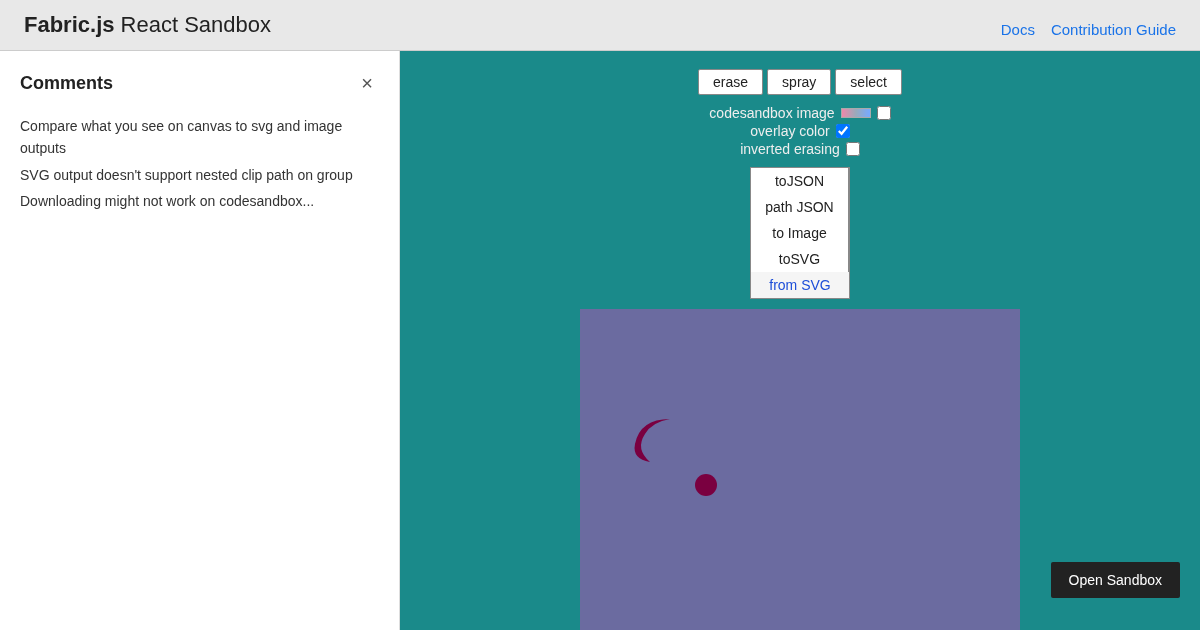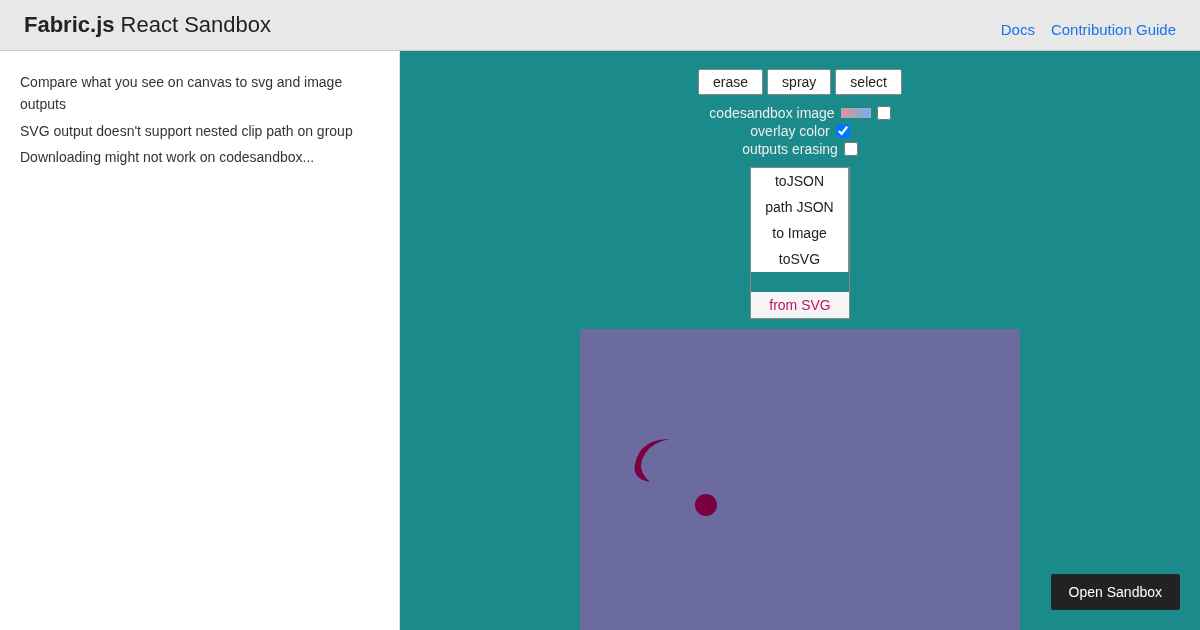--- a/index.html
+++ b/index.html
@@ -123,24 +123,23 @@
       background: #fff;
       border: none;
       border-right: 1px solid #888;
       padding: 5px 14px;
       font-size: 14px;
       cursor: pointer;
       color: #222;
     }
     .action-btn:last-child { border-right: none; }
     .action-btn.disabled {
-      color: #be185d;
+      color: #1d4ed8;
       cursor: default;
       background: #f5f5f5;
-      margin-top: 20px;
     }
 
     
     .canvas-drawing {
       width: 440px;
       height: 370px;
       background: #6b6ba0;
       position: relative;
       overflow: hidden;
     }
@@ -159,21 +158,21 @@
       left: 115px;
       width: 22px;
       height: 22px;
       background: #7a0040;
       border-radius: 50%;
     }
 
     
     .open-sandbox-btn {
       position: absolute;
-      bottom: 20px;
+      bottom: 32px;
       right: 20px;
       background: #222;
       color: #fff;
       border: none;
       padding: 10px 18px;
       font-size: 14px;
       cursor: pointer;
       border-radius: 2px;
     }
 
@@ -195,20 +194,24 @@
   </div>
   <div class="header-links">
     <a href="#">Docs</a>
     <a href="#">Contribution Guide</a>
   </div>
 </div>
 
 <div class="main">
 
   <div class="comments-panel">
+    <div class="comments-header">
+      <span class="comments-title">Comments</span>
+      <button class="close-btn">×</button>
+    </div>
     <div class="comments-body">
       <p>Compare what you see on canvas to svg and image outputs</p>
       <p>SVG output doesn't support nested clip path on group</p>
       <p>Downloading might not work on codesandbox...</p>
     </div>
   </div>
 
   <div class="canvas-area">
 
     <div class="toolbar-row">
@@ -223,21 +226,21 @@
         <span class="bg-color-preview">
           <span style="display:inline-block;width:30px;height:10px;background:linear-gradient(to right,#e8a,#9ab,#7af);border:1px solid #aaa;"></span>
         </span>
         <input type="checkbox" style="">
       </div>
       <div class="option-item">
         <span>overlay color</span>
         <input type="checkbox" checked="" style="">
       </div>
       <div class="option-item">
-        <span>outputs erasing</span>
+        <span>inverted erasing</span>
         <input type="checkbox" style="">
       </div>
     </div>
 
     <div class="action-row">
       <button class="action-btn">toJSON</button>
       <button class="action-btn">path JSON</button>
       <button class="action-btn">to Image</button>
       <button class="action-btn">toSVG</button>
       <button class="action-btn disabled">from SVG</button>

